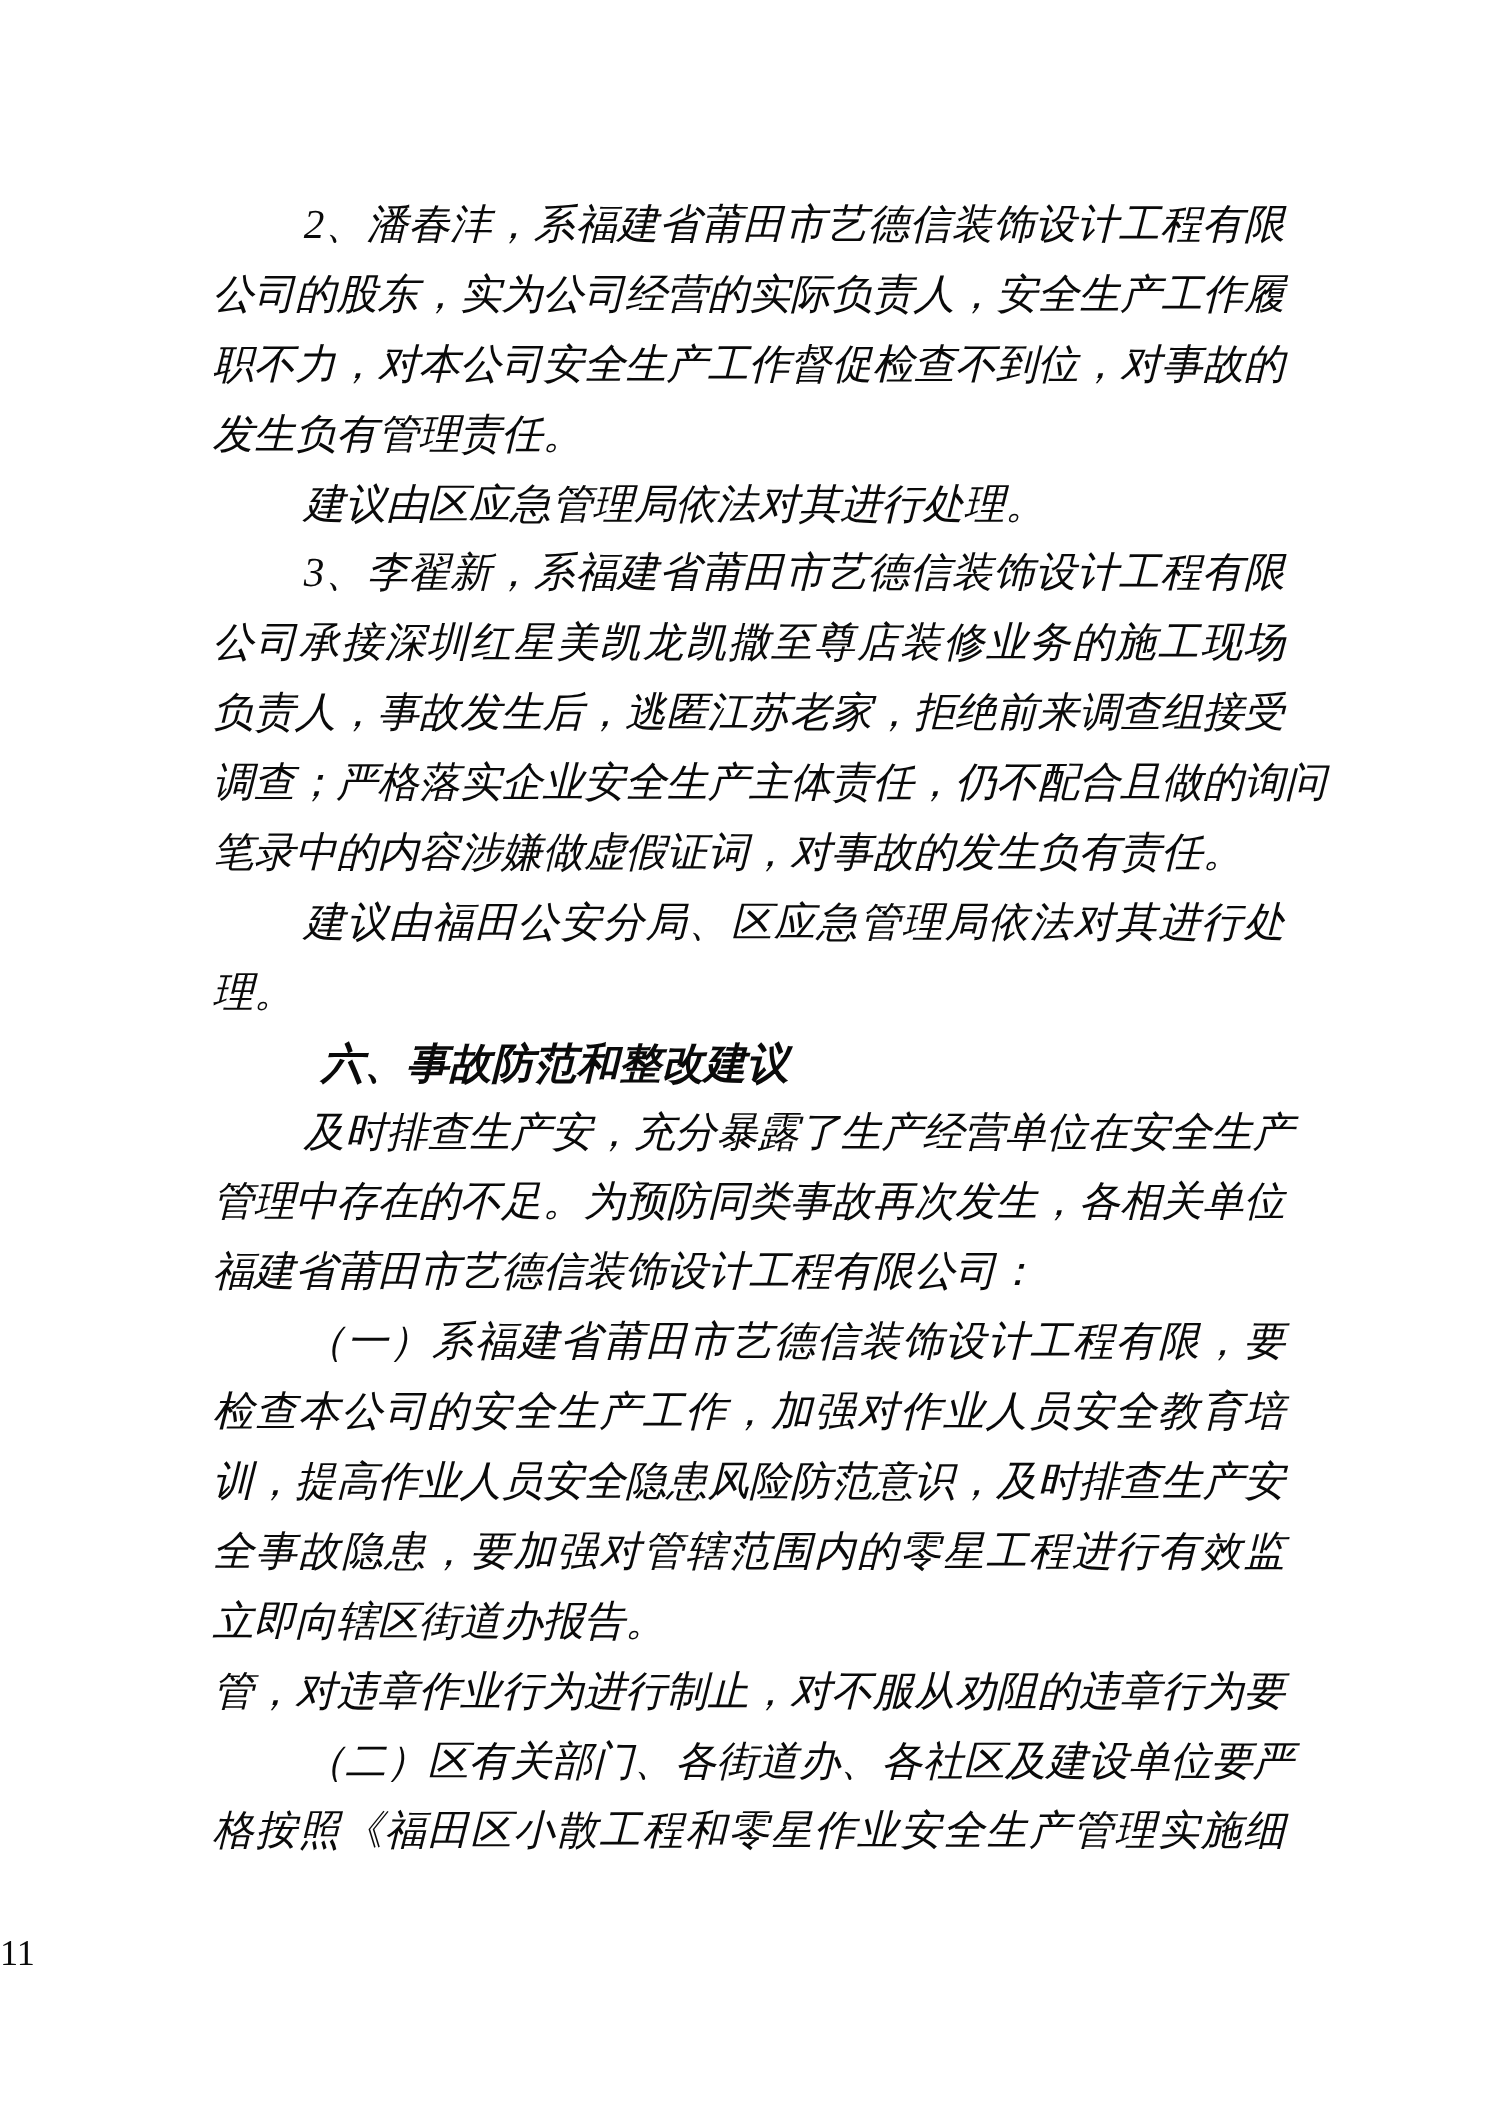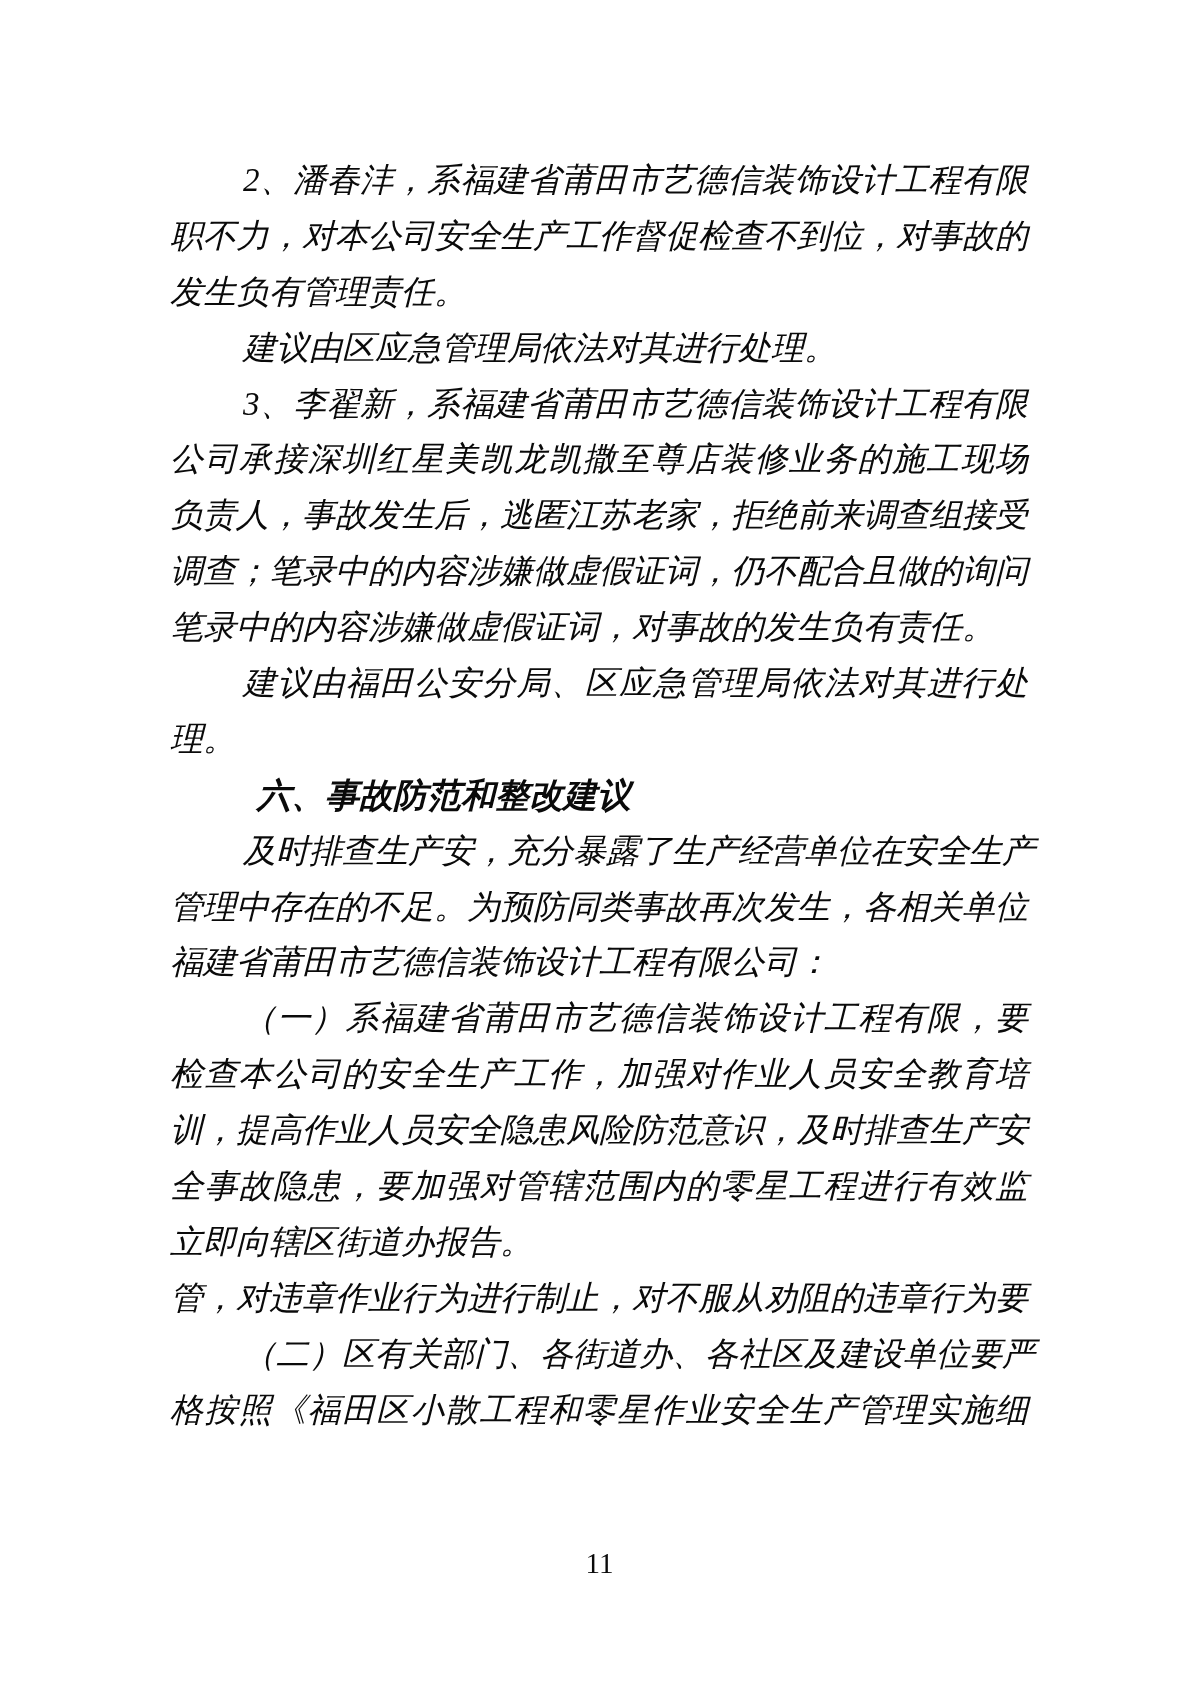--- a/index.html
+++ b/index.html
@@ -46,43 +46,43 @@
     font-size: 34px;
     text-indent: 87px;
     text-align: left;
     text-align-last: left;
   }
   .footer {
     position: absolute;
     left: 0;
     top: 1546px;
     width: 1199px;
-    text-align: center;
   }
   .page-number {
     font-size: 29px;
     line-height: 34px;
     color: #0a0a0a;
     font-family: "Liberation Serif", "DejaVu Serif", serif;
   }
 </style>
 </head>
 <body>
 
 <div class="page">
   <div class="content">
 
   <div class="line first">2、潘春沣，系福建省莆田市艺德信装饰设计工程有限</div>
+      <div class="line">公司的股东，实为公司经营的实际负责人，安全生产工作履</div>
       <div class="line">职不力，对本公司安全生产工作督促检查不到位，对事故的</div>
       <div class="line last">发生负有管理责任。</div>
       <div class="line first last">建议由区应急管理局依法对其进行处理。</div>
       <div class="line first">3、李翟新，系福建省莆田市艺德信装饰设计工程有限</div>
       <div class="line">公司承接深圳红星美凯龙凯撒至尊店装修业务的施工现场</div>
       <div class="line">负责人，事故发生后，逃匿江苏老家，拒绝前来调查组接受</div>
-      <div class="line">调查；笔录中的内容涉嫌做虚假证词，仍不配合且做的询问</div>
+      <div class="line">调查；严格落实企业安全生产主体责任，仍不配合且做的询问</div>
       <div class="line last">笔录中的内容涉嫌做虚假证词，对事故的发生负有责任。</div>
       <div class="line first">建议由福田公安分局、区应急管理局依法对其进行处</div>
       <div class="line last">理。</div>
       <div class="line heading first last">六、事故防范和整改建议</div>
       <div class="line first">及时排查生产安，充分暴露了生产经营单位在安全生产</div>
       <div class="line">管理中存在的不足。为预防同类事故再次发生，各相关单位</div>
       <div class="line last">福建省莆田市艺德信装饰设计工程有限公司：</div>
       <div class="line first">（一）系福建省莆田市艺德信装饰设计工程有限，要</div>
       <div class="line">检查本公司的安全生产工作，加强对作业人员安全教育培</div>
       <div class="line">训，提高作业人员安全隐患风险防范意识，及时排查生产安</div>

